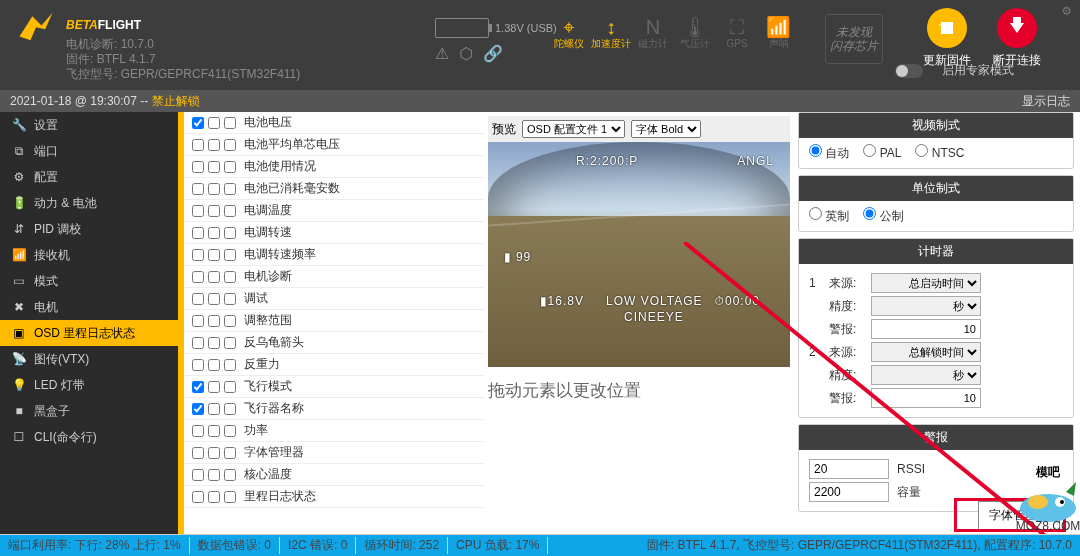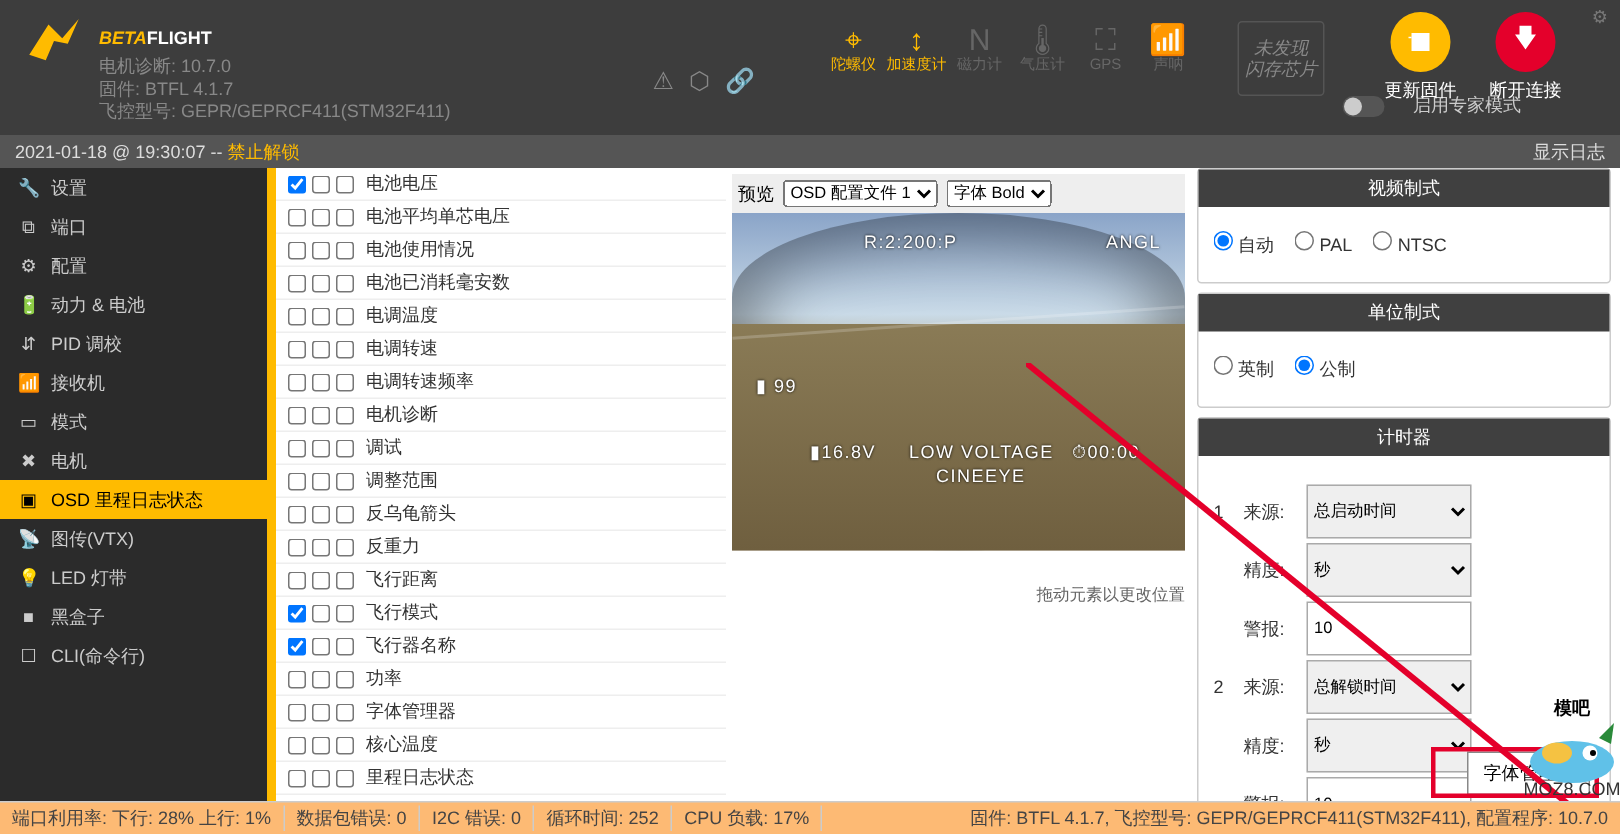--- a/index.html
+++ b/index.html
@@ -49,41 +49,41 @@
   .osd-row .rlabel{margin-left:4px;}
   
   .preview-col{width:310px;padding:4px;}
   .prev-bar{background:#eee;padding:4px;display:flex;gap:6px;align-items:center;font-size:11px;}
   .prev-bar select{font-size:11px;height:18px;}
   .prev-img{width:302px;height:225px;background:linear-gradient(to bottom,#8aa4c8 0%,#cadbe8 30%,#a3936b 50%,#7c6a4a 100%);position:relative;color:#fff;font-family:monospace;font-size:11px;letter-spacing:1px;overflow:hidden;border-radius:0 0 0 0;}
   .prev-img::before{content:"";position:absolute;inset:0;border-radius:50%/25%;box-shadow:inset 0 0 40px 20px rgba(0,0,0,.35);}
   .prev-img .horizon{position:absolute;left:0;right:0;top:72px;height:2px;background:rgba(255,255,255,.2);transform:rotate(-4deg);}
   .prev-img .ground{position:absolute;left:0;right:0;top:74px;bottom:0;background:linear-gradient(to bottom,#8a7b56,#6f5f3f);}
   .osd-txt{position:absolute;text-shadow:0 0 2px #000;}
-  .prev-caption{text-align:right;font-size:11px;color:#666;padding:22px 0;}
+  .prev-caption{text-align:left;font-size:17px;color:#666;padding:12px 0;}
   
   .rpanel{flex:1;padding:0 6px 0 4px;overflow-y:auto;}
   .panel{border:1px solid #ccc;margin-bottom:6px;border-radius:3px;}
   .panel-h{background:#404040;color:#fff;padding:4px 8px;font-size:12px;text-align:center;}
-  .panel-b{padding:16px 10px;font-size:12px;color:#333;}
+  .panel-b{padding:6px 10px;font-size:12px;color:#333;}
   .panel-b label{margin-right:14px;}
   .trow{display:flex;align-items:center;gap:6px;margin:3px 0;}
   .trow .tnum{width:14px;}
   .trow .tlab{width:36px;}
-  .trow select,.trow input{height:36px;font-size:11px;border:1px solid #aaa;}
+  .trow select,.trow input{height:20px;font-size:11px;border:1px solid #aaa;text-align:right;}
   .trow select{width:110px;} .trow input{width:110px;padding:0 4px;}
   .alarm-row{display:flex;align-items:center;gap:8px;margin:3px 0;}
   .alarm-row input{width:80px;height:20px;border:1px solid #aaa;padding:0 4px;}
   
   .font-btn{position:absolute;right:20px;bottom:4px;padding:5px 10px;background:#fff;border:1px solid #888;font-size:12px;z-index:5;}
   
   .arrow{position:absolute;left:500px;top:130px;width:540px;height:390px;pointer-events:none;z-index:10;}
   .red-box{position:absolute;right:12px;bottom:0;width:108px;height:36px;border:3px solid #e4002b;}
   
-  .footer{height:22px;background:#fdba74;border-top:1px solid #ccc;display:flex;align-items:center;font-size:11px;color:#444;position:absolute;bottom:0;left:0;right:0;}
+  .footer{height:22px;background:#0ea5e9;border-top:1px solid #ccc;display:flex;align-items:center;font-size:11px;color:#444;position:absolute;bottom:0;left:0;right:0;}
   .footer .cell{padding:0 8px;border-right:1px solid #ccc;}
   .footer .spacer{flex:1;}
   
   .wm{position:absolute;right:0;bottom:22px;width:64px;height:72px;z-index:20;}
   
   ::-webkit-scrollbar{width:14px;background:#eee;} ::-webkit-scrollbar-thumb{background:#bbb;}
 </style>
 </head>
 <body>
 
@@ -96,20 +96,24 @@
       <div class="logo-text">
         <span class="beta">BETA</span><span>FLIGHT</span>
       </div>
       <div class="ver-lines">
         <div>电机诊断: 10.7.0</div>
         <div>固件: BTFL 4.1.7</div>
         <div>飞控型号: GEPR/GEPRCF411(STM32F411)</div>
       </div>
     </div>
   </div>
+  <div class="battery-box">
+    <div class="batt"></div>
+    <span class="batt-text">1.38V (USB)</span>
+  </div>
   <div class="warn-row">
     <span class="tri">⚠</span>
     <span class="tri">⬡</span>
     <span class="tri">🔗</span>
   </div>
   <div class="sensor-group" id="sensor-group">
       <div class="sensor active">
         <div class="sicon">⌖</div>
         <div class="slabel">陀螺仪</div>
       </div>
@@ -291,26 +295,20 @@
           <input type="checkbox" style="">
           <input type="checkbox" style="">
           <input type="checkbox" style="">
           <span class="rlabel">反乌龟箭头</span>
         </div>
         <div class="osd-row">
           <input type="checkbox" style="">
           <input type="checkbox" style="">
           <input type="checkbox" style="">
           <span class="rlabel">反重力</span>
-        </div>
-        <div class="osd-row">
-          <input type="checkbox" style="">
-          <input type="checkbox" style="">
-          <input type="checkbox" style="">
-          <span class="rlabel">飞行距离</span>
         </div>
         <div class="osd-row">
           <input type="checkbox" checked="" style="">
           <input type="checkbox" style="">
           <input type="checkbox" style="">
           <span class="rlabel">飞行模式</span>
         </div>
         <div class="osd-row">
           <input type="checkbox" checked="" style="">
           <input type="checkbox" style="">

